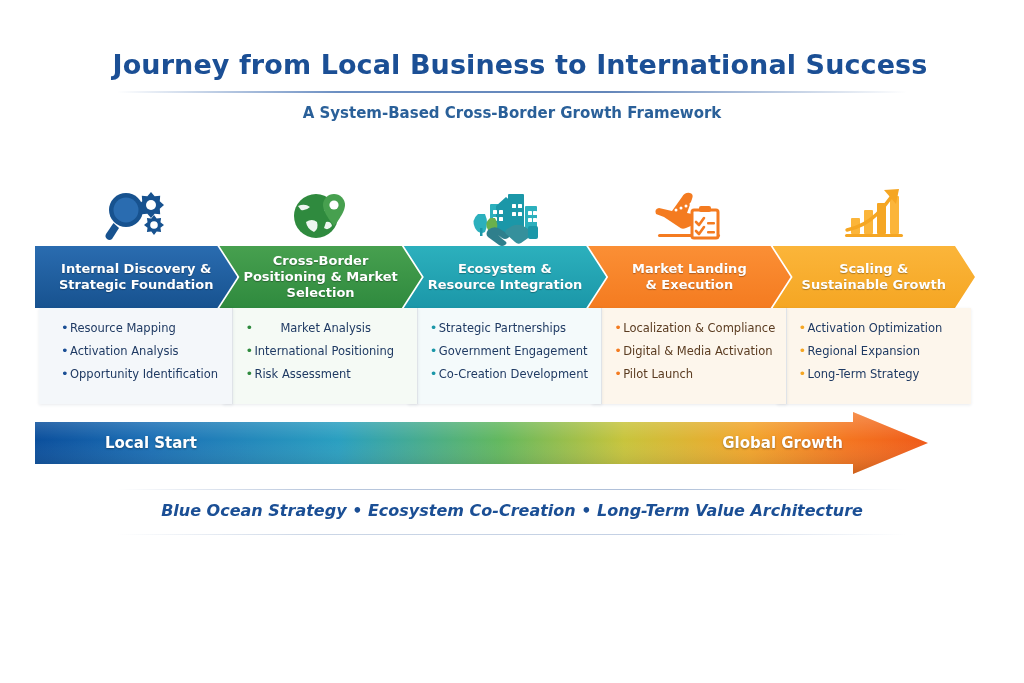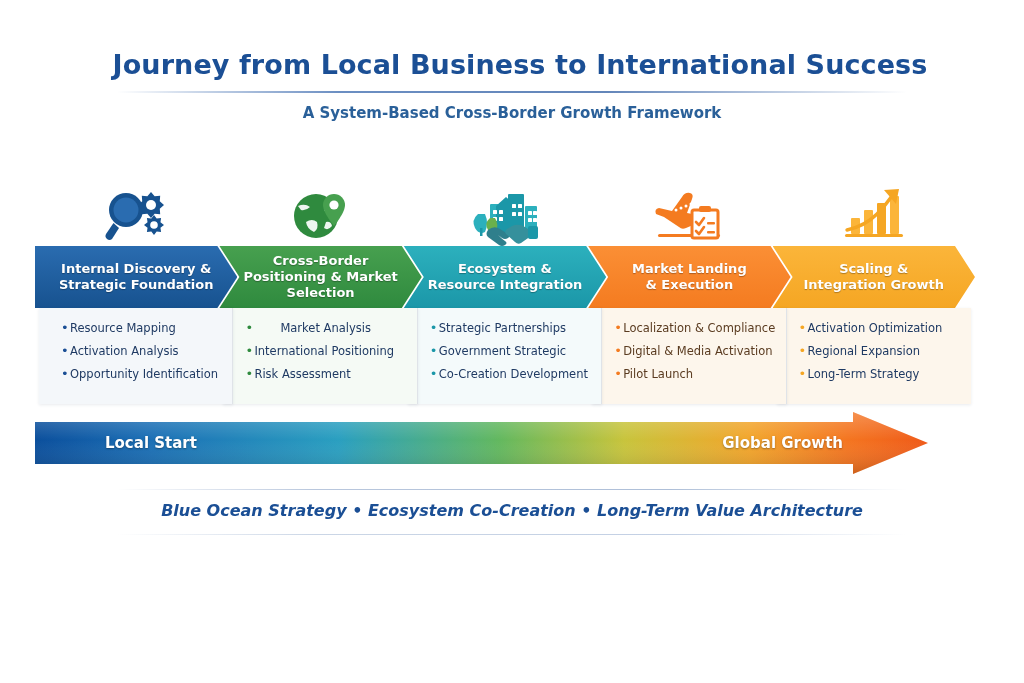--- a/index.html
+++ b/index.html
@@ -307,21 +307,21 @@
             <span>Resource Integration</span>
           </div>
         </div>
         <div class="stage-panel" style="background: rgb(244, 250, 251);">
           <div class="bullet-row">
             <span class="bullet-dot" style="color: rgb(27, 151, 168);">•</span>
             <span class="bullet-text" style="color: rgb(31, 58, 99);">Strategic Partnerships</span>
           </div>
           <div class="bullet-row">
             <span class="bullet-dot" style="color: rgb(27, 151, 168);">•</span>
-            <span class="bullet-text" style="color: rgb(31, 58, 99);">Government Strategic</span>
+            <span class="bullet-text" style="color: rgb(31, 58, 99);">Government Engagement</span>
           </div>
           <div class="bullet-row">
             <span class="bullet-dot" style="color: rgb(27, 151, 168);">•</span>
             <span class="bullet-text" style="color: rgb(31, 58, 99);">Co-Creation Development</span>
           </div>
         </div>
       </div>
       <div class="stage" style="left: 553.2px; width: 202.4px; z-index: 2;">
         <div class="stage-icon">
           <svg width="74" height="62" viewBox="0 0 74 62">
@@ -369,21 +369,21 @@
             <rect x="27" y="26" width="9" height="24" fill="#fbb53a" rx="1"></rect>
             <rect x="40" y="19" width="9" height="31" fill="#f5a623" rx="1"></rect>
             <rect x="53" y="12" width="9" height="38" fill="#fbb53a" rx="1"></rect>
             <path d="M10,46 q18,-4 30,-16 q8,-8 15,-18" fill="none" stroke="#f5a623" stroke-width="3.4" stroke-linecap="round"></path>
             <path d="M47,6 L62,5 L59,20 Z" fill="#f5a623"></path>
           </svg>
         </div>
         <div class="stage-banner chev-mid" style="background: linear-gradient(rgb(251, 181, 58), rgb(245, 166, 35));">
           <div>
             <span>Scaling &amp;</span>
-            <span>Integration Growth</span>
+            <span>Sustainable Growth</span>
           </div>
         </div>
         <div class="stage-panel" style="background: rgb(253, 246, 236);">
           <div class="bullet-row">
             <span class="bullet-dot" style="color: rgb(245, 166, 35);">•</span>
             <span class="bullet-text" style="color: rgb(31, 58, 99);">Activation Optimization</span>
           </div>
           <div class="bullet-row">
             <span class="bullet-dot" style="color: rgb(245, 166, 35);">•</span>
             <span class="bullet-text" style="color: rgb(31, 58, 99);">Regional Expansion</span>

